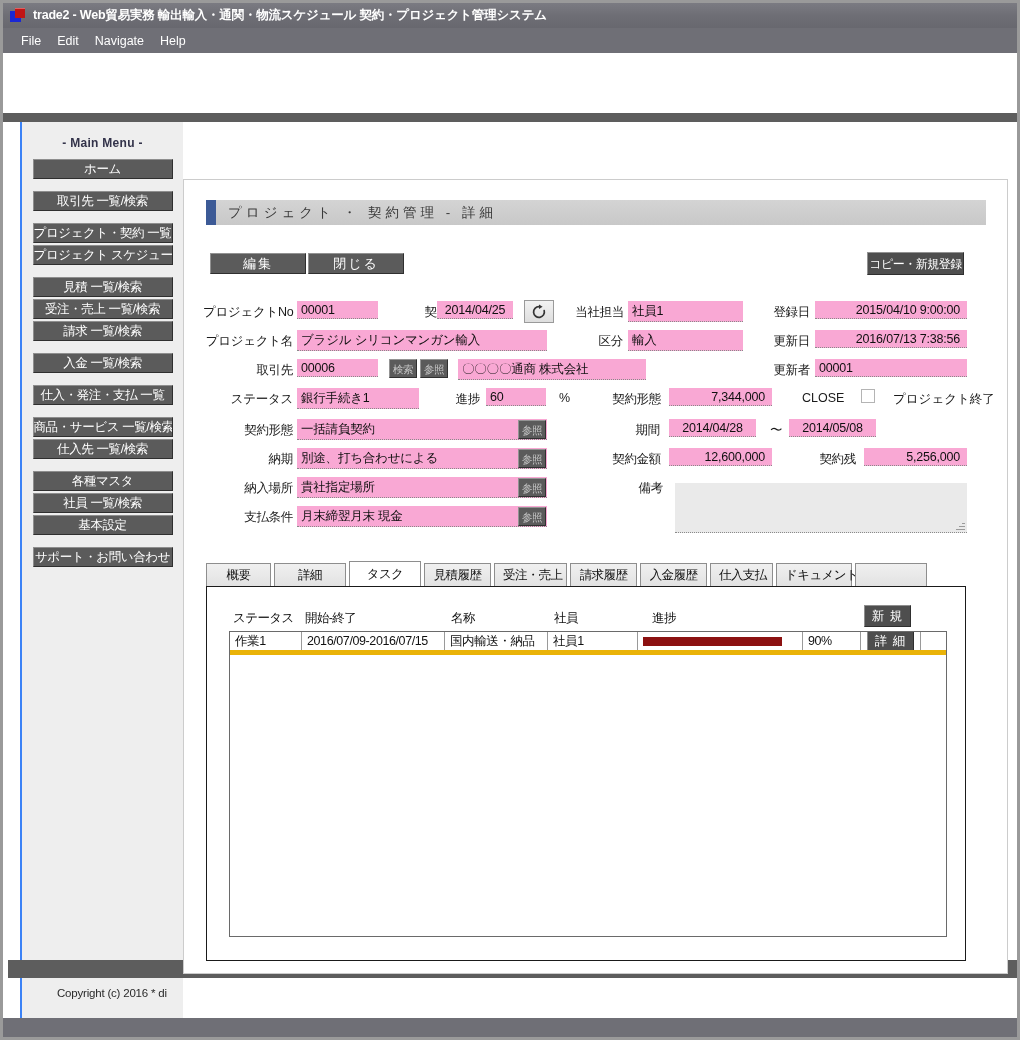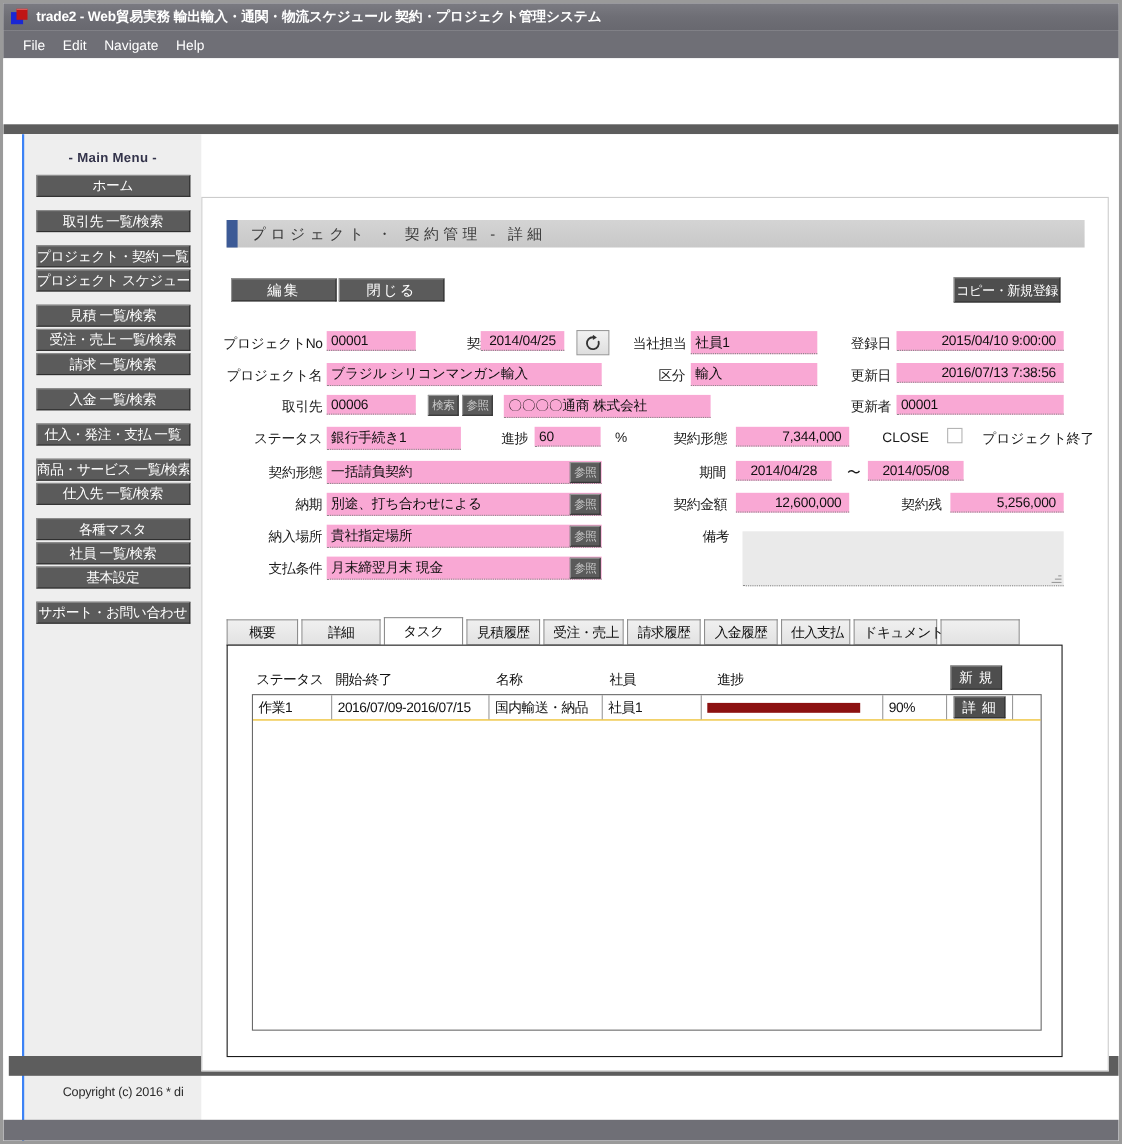--- a/index.html
+++ b/index.html
@@ -350,21 +350,21 @@
   }
   #task-grid {
     position: absolute; left: 0; top: 24px;
     width: 718px; height: 306px;
     border: 1px solid #6a6a6a;
     background: #ffffff;
   }
   #task-row {
     display: flex;
     height: 23px;
-    border-bottom: 1px solid #eab308;
+    border-bottom: 5px solid #eab308;
     align-items: stretch;
   }
   #task-row .td {
     border-right: 1px solid #9a9a9a;
     font-size: 12.5px;
     color: #101010;
     display: flex; align-items: center;
     padding: 0 5px;
     white-space: nowrap;
     overflow: hidden;

